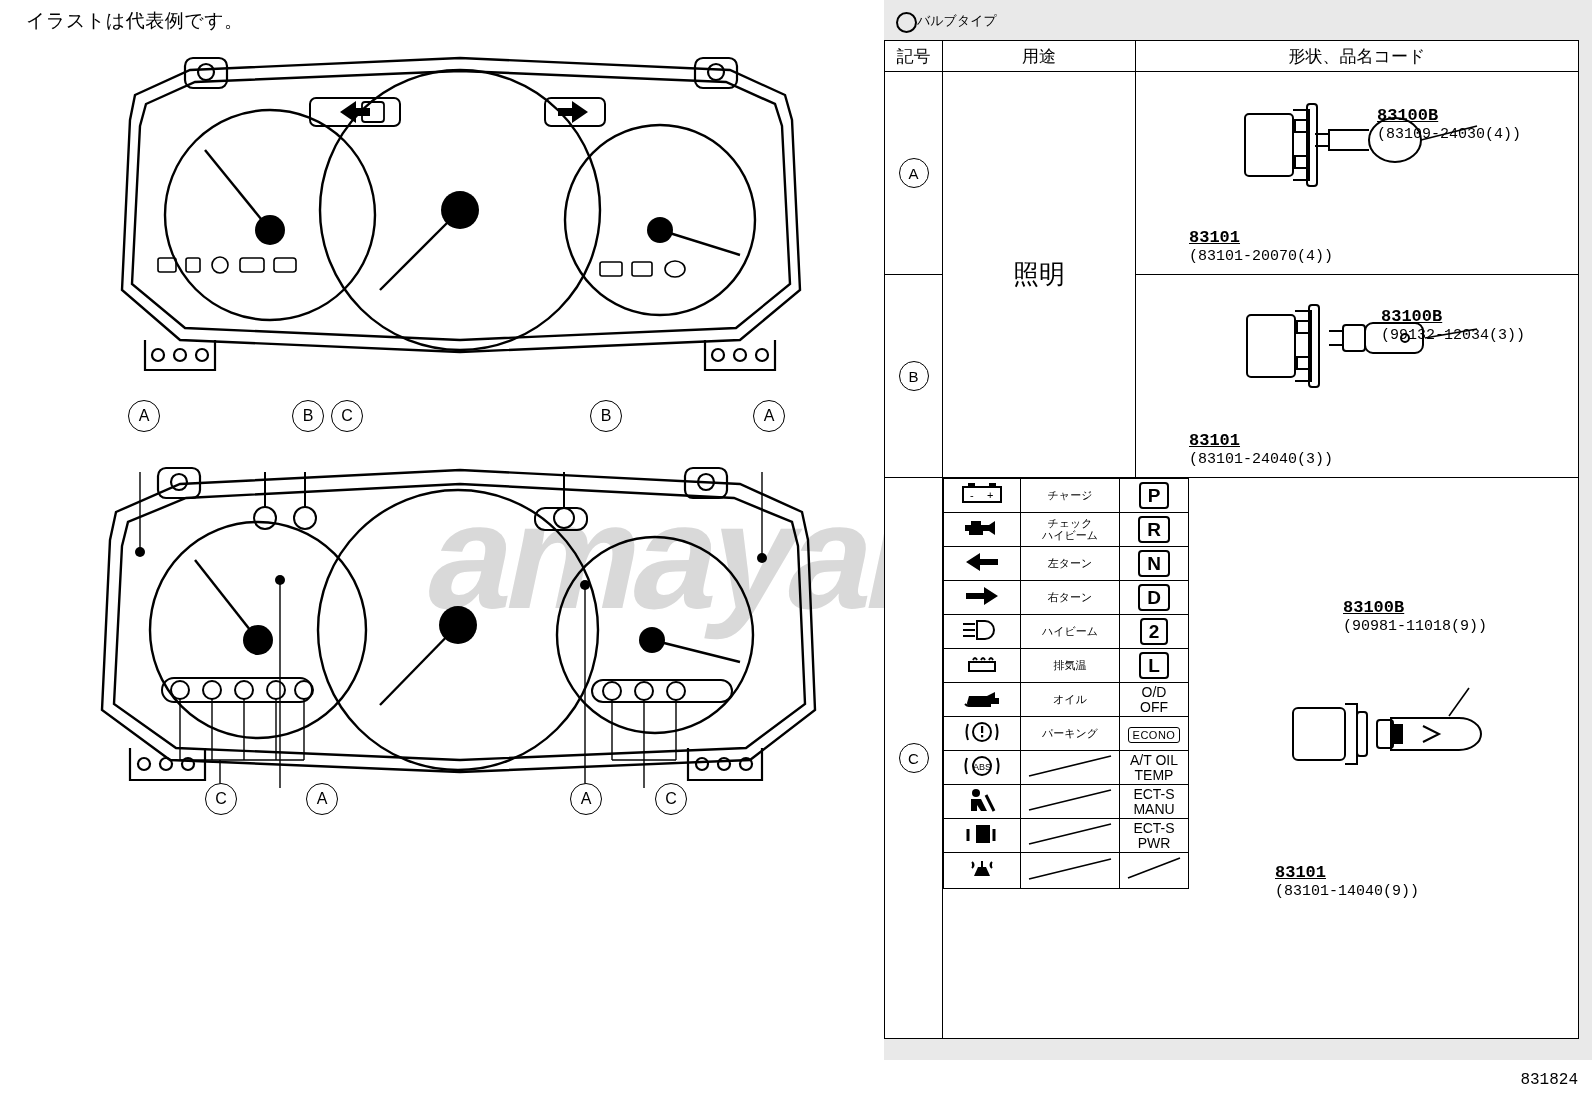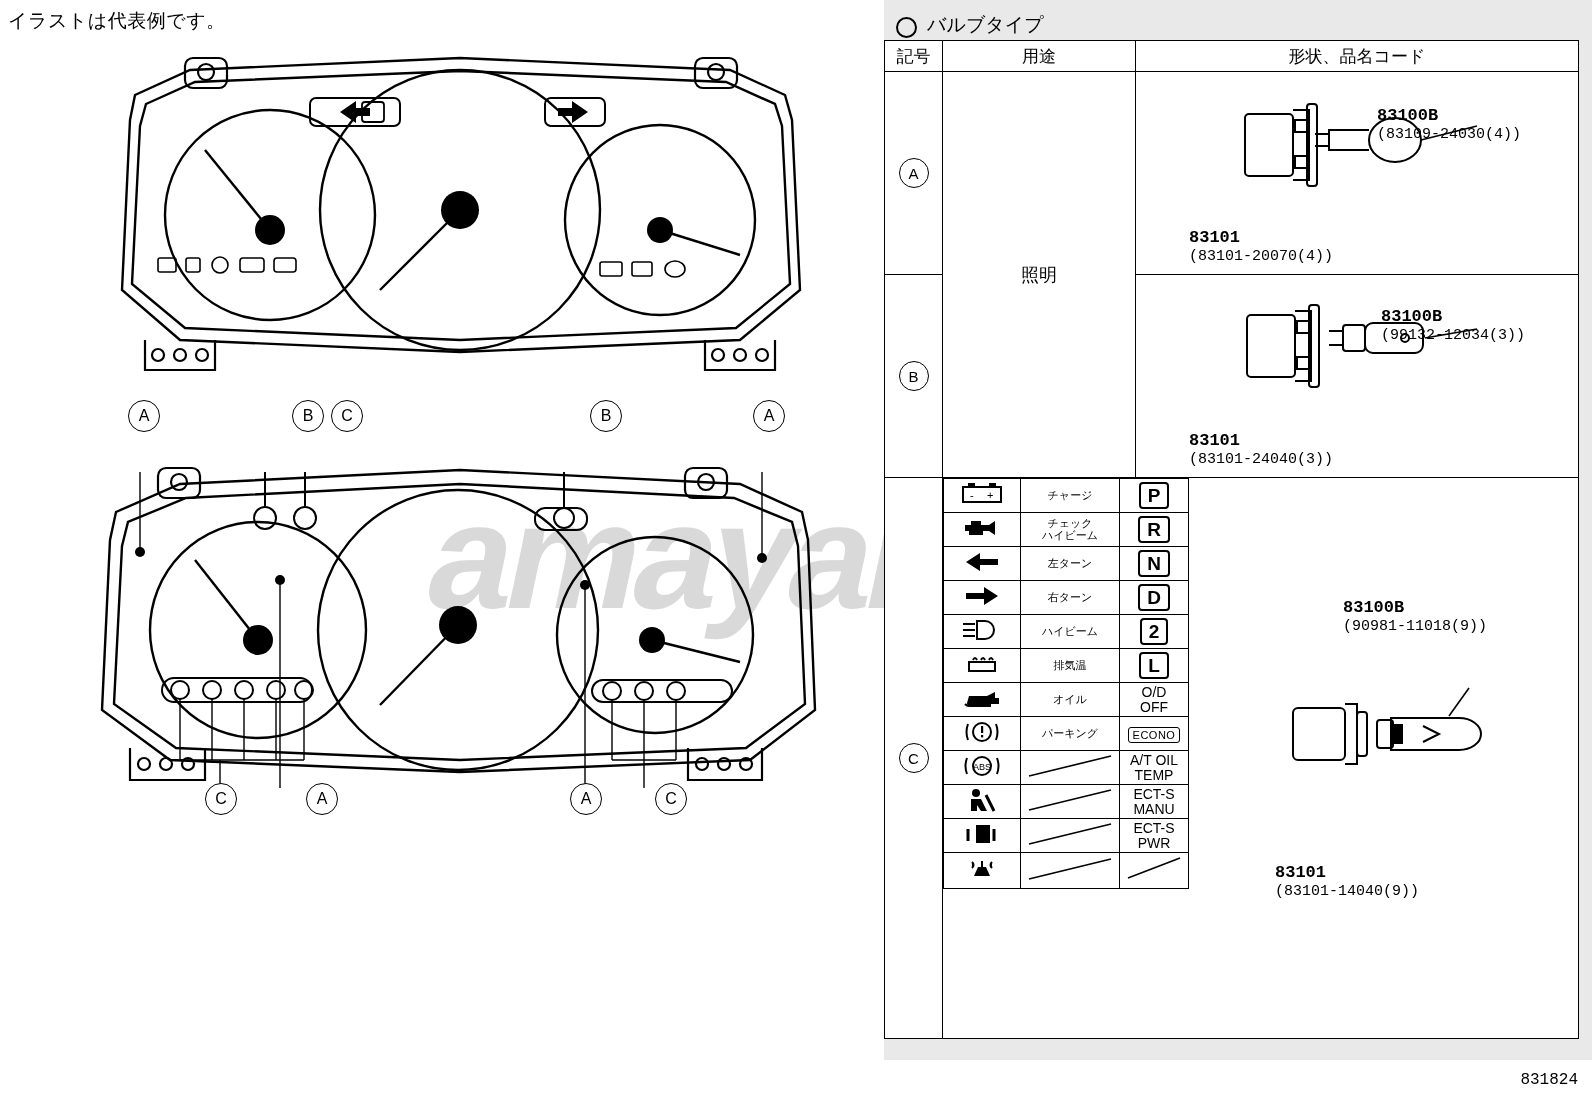--- a/index.html
+++ b/index.html
@@ -7,21 +7,21 @@
     width:1592px;height:1099px;
     background:#ffffff;
     font-family:"Liberation Sans", sans-serif;
     color:#000;
     position:relative;
     overflow:hidden;
   }
   .abs{position:absolute;}
 
   
-  #note-top{left:8px;top:8px;font-size:19px;letter-spacing:0.5px;font-family:Liberation Mono, monospace;}
+  #note-top{left:26px;top:8px;font-size:19px;letter-spacing:0.5px;font-family:Liberation Mono, monospace;}
 
   .cluster-svg{position:absolute;left:40px;}
   #cluster-upper{top:40px;}
   #cluster-lower{top:440px;}
 
   
   #watermark{
     left:430px;top:470px;width:470px;height:190px;
     font-size:150px;font-weight:bold;color:#d9d9d9;
     font-family:"Liberation Sans",sans-serif;
@@ -38,21 +38,21 @@
     border:1.6px solid #000;
     display:flex;align-items:center;justify-content:center;
     font-size:16px;background:#fff;z-index:3;
   }
 
   
   #panel{
     left:884px;top:0;width:708px;height:1060px;
     background:#e9e9e9;
   }
-  #bulb-title{left:896px;top:12px;font-size:19px;display:flex;align-items:flex-end;gap:10px;}
+  #bulb-title{left:896px;top:12px;font-size:13px;display:flex;align-items:flex-start;}
   .circ-sm{width:17px;height:17px;border:2px solid #000;border-radius:50%;display:inline-block;}
 
   table.main{
     position:absolute;left:884px;top:40px;
     border-collapse:collapse;
     background:#f9a8d4;
     font-size:17px;
   }
   table.main td,table.main th{
     border:1.6px solid #000;
@@ -64,21 +64,21 @@
   .hdr{height:28px;font-size:17px;}
   .symcell{width:55px;}
   .usecell{width:190px;}
   .shapecell{width:440px;}
 
   .letter{
     display:inline-flex;width:28px;height:28px;border-radius:50%;
     border:1.6px solid #000;align-items:center;justify-content:center;font-size:15px;
   }
 
-  .partno{font-family:"Liberation Mono",monospace;font-weight:bold;font-size:17px;line-height:1.2;}
+  .partno{font-family:"Liberation Mono",monospace;font-weight:bold;font-size:17px;line-height:1.2;text-decoration:underline;}
   .partsub{font-family:"Liberation Mono",monospace;font-size:15px;line-height:1.2;}
 
   
   table.sym{
     border-collapse:collapse;font-size:15px;
   }
   table.sym td{
     border:1.4px solid #000;height:31px;vertical-align:middle;text-align:center;
     background:#fff;
   }
@@ -280,21 +280,21 @@
     <td class="hdr symcell">記号</td>
     <td class="hdr usecell">用途</td>
     <td class="hdr shapecell">形状、品名コード</td>
   </tr>
 
   <tr>
     <td style="height:200px;">
       <span class="letter">A</span>
     </td>
     <td rowspan="2">
-      <span style="font-size:18px;">照明</span>
+      <span style="font-size:26px;">照明</span>
     </td>
     <td>
       <div style="position:relative;height:190px;">
         <svg width="430" height="160" viewBox="0 0 430 160" style="position:absolute;left:0;top:6px;">
           <g fill="none" stroke="#000" stroke-width="2">
             <rect x="108" y="30" width="48" height="62" rx="4"></rect>
             <path d="M156 26 h16 v70 h-16"></path>
             <rect x="170" y="20" width="10" height="82" rx="3"></rect>
             <rect x="158" y="36" width="14" height="12"></rect>
             <rect x="158" y="72" width="14" height="12"></rect>

